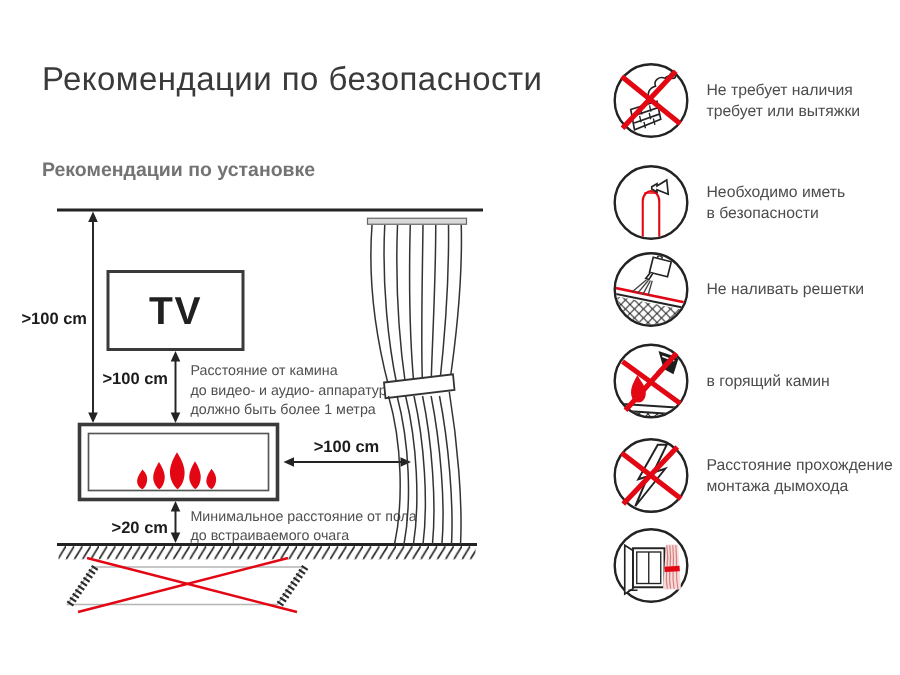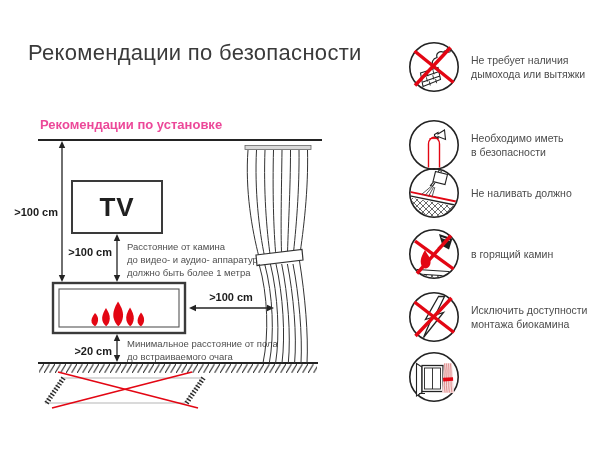--- a/index.html
+++ b/index.html
@@ -1,21 +1,21 @@
 <!DOCTYPE html>
 <html><head>
 <meta charset="utf-8">
 <style>
   html,body{margin:0;padding:0;background:#fff;}
   .page{position:relative;width:600px;height:450px;background:#ffffff;overflow:hidden;
         font-family:"Liberation Sans",sans-serif;border-radius:14px;}
   .page-title{position:absolute;left:28px;top:40px;margin:0;font-size:22px;font-weight:400;
         color:#3a3a3a;letter-spacing:.3px;}
-  .section-title{position:absolute;left:28px;top:105px;margin:12px;font-size:13px;font-weight:700;
-        color:#ec4899;}
+  .section-title{position:absolute;left:28px;top:105px;margin:0;font-size:13px;font-weight:700;
+        color:#737373;}
   .diagram{position:absolute;left:0;top:130px;width:400px;height:320px;}
   .diagram text{font-family:"Liberation Sans",sans-serif;}
   .meas{font-size:11px;font-weight:700;fill:#1c1c1c;}
   .note{font-size:9.5px;fill:#4f4f4f;}
   .tvtext{font-size:26px;font-weight:600;fill:#202020;letter-spacing:1px;}
   .safety-item{position:absolute;left:408px;display:flex;align-items:center;gap:11px;height:52px;}
   .safety-icon{width:52px;height:52px;flex:0 0 52px;}
   .item-text{font-size:10.5px;line-height:14px;color:#4c4c4c;white-space:nowrap;}
 </style>
 </head>
@@ -138,25 +138,25 @@
         <path d="M25.5 26 C22.5 21.5 25 17.5 29 16.5 C27.5 12.5 31.5 9.5 35.5 11.2 C36.5 9.8 38 9.4 39 10.2" fill="none"></path>
         <circle cx="40.6" cy="9.4" r="1.9"></circle>
       </g>
       <g stroke="#e30613" stroke-width="3.4">
         <line x1="6.5" y1="10" x2="45.5" y2="41.5"></line>
         <line x1="42.5" y1="6.5" x2="7" y2="44.5"></line>
       </g>
     </svg>
     <div class="item-text">
       <div>Не требует наличия</div>
-      <div>дымохода или вытяжки</div>
-    </div>
-  </div>
-
-  <div class="safety-item" style="top:119px">
+      <div>требует или вытяжки</div>
+    </div>
+  </div>
+
+  <div class="safety-item" style="top:109px">
     <svg class="safety-icon" viewBox="0 0 52 52">
       <defs>
           <clipPath id="c2">
             <circle cx="26" cy="26" r="23.4"></circle>
           </clipPath>
         </defs>
       <circle cx="26" cy="26" r="24.2" fill="none" stroke="#232323" stroke-width="1.6"></circle>
       <g clip-path="url(#c2)">
         <path d="M20.5 50 L20.5 25 C20.5 20.5 23.8 18.3 26 18.3 C28.2 18.3 31.5 20.5 31.5 25 L31.5 50" fill="none" stroke="#e30613" stroke-width="1.4"></path>
         <line x1="21.5" y1="19.6" x2="30.5" y2="19.6" stroke="#e30613" stroke-width="1"></line>
@@ -191,21 +191,21 @@
         </g>
         <g stroke="#444" stroke-width=".9">
           <line x1="23" y1="19.5" x2="13.5" y2="27.5"></line>
           <line x1="24.3" y1="19.8" x2="17" y2="28.6"></line>
           <line x1="25.6" y1="20" x2="20.5" y2="29.4"></line>
           <line x1="26.8" y1="20.2" x2="24" y2="30"></line>
         </g>
       </g>
     </svg>
     <div class="item-text">
-      <div>Не наливать должно</div>
+      <div>Не наливать решетки</div>
     </div>
   </div>
 
   <div class="safety-item" style="top:228px">
     <svg class="safety-icon" viewBox="0 0 52 52">
       <defs>
         <clipPath id="c4">
             <circle cx="26" cy="26" r="23.4"></circle>
           </clipPath>
         <pattern id="xh4" width="6" height="6" patternUnits="userSpaceOnUse">
@@ -236,22 +236,22 @@
   <div class="safety-item" style="top:291px">
     <svg class="safety-icon" viewBox="0 0 52 52">
       <circle cx="26" cy="26" r="24.2" fill="none" stroke="#232323" stroke-width="1.6"></circle>
       <path d="M30.5 5.5 L17.5 28.5 L24 26.5 L15.5 46.5 L35.5 21.5 L27.5 24 L36.5 5.5 Z" fill="#fff" stroke="#232323" stroke-width="1.3"></path>
       <g stroke="#e30613" stroke-width="3.4">
         <line x1="6.5" y1="11" x2="46" y2="41.5"></line>
         <line x1="43.5" y1="7" x2="7.5" y2="45"></line>
       </g>
     </svg>
     <div class="item-text">
-      <div>Исключить доступности</div>
-      <div>монтажа биокамина</div>
+      <div>Расстояние прохождение</div>
+      <div>монтажа дымохода</div>
     </div>
   </div>
 
   <div class="safety-item" style="top:351px">
     <svg class="safety-icon" viewBox="0 0 52 52">
       <circle cx="26" cy="26" r="24.2" fill="none" stroke="#232323" stroke-width="1.6"></circle>
       <g fill="#fff" stroke="#232323">
         <polygon points="8.5,12.5 14,16 14,41.5 8.5,45" stroke-width="1.1"></polygon>
         <rect x="14" y="14.5" width="21" height="26" stroke-width="1.3"></rect>
         <rect x="16.5" y="17" width="16" height="21" stroke-width=".9"></rect>

